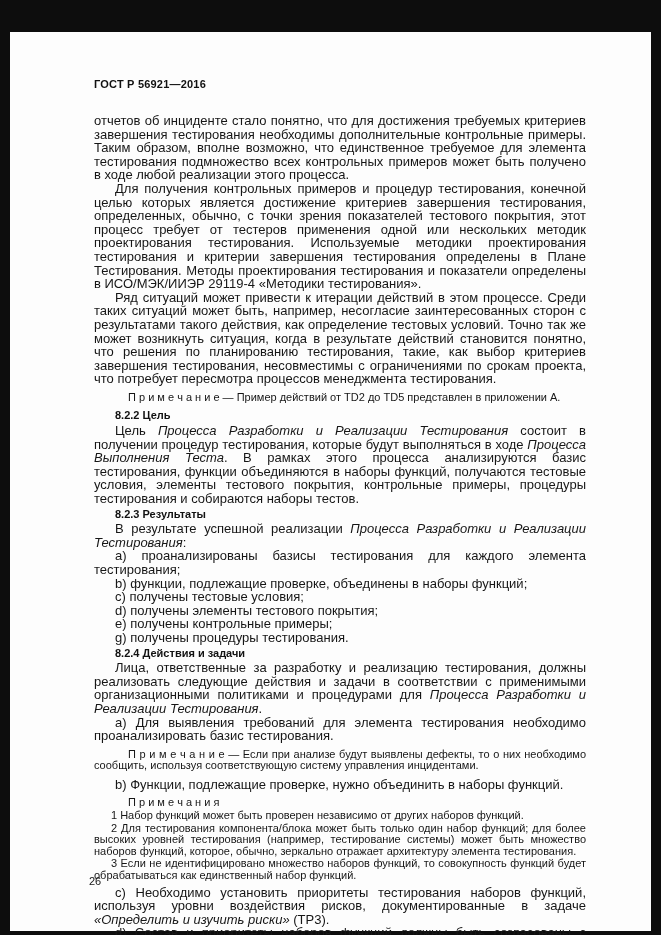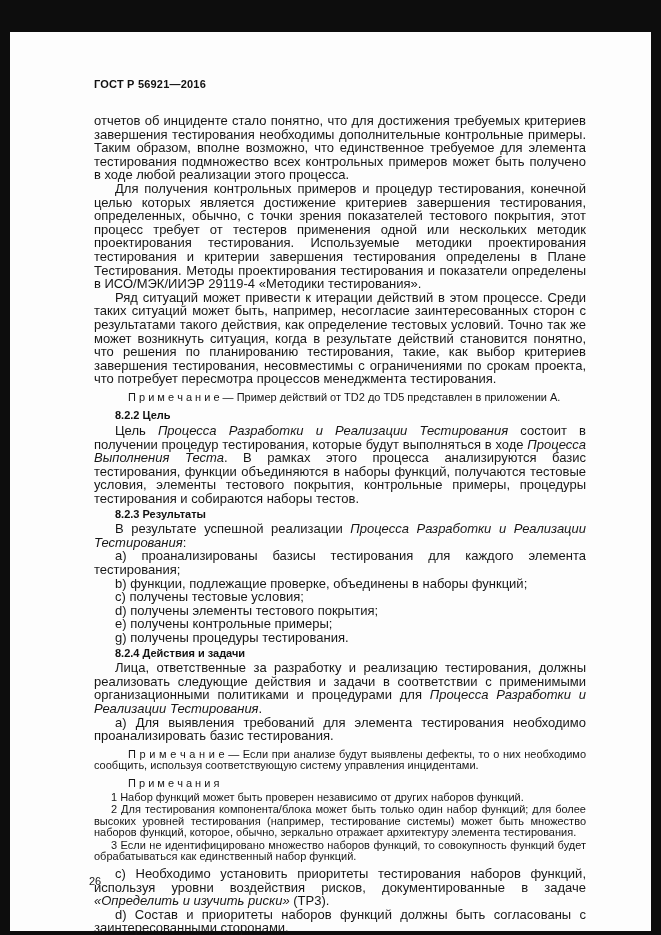--- a/index.html
+++ b/index.html
@@ -88,20 +88,21 @@
     <p class="para item">e) получены контрольные примеры;</p>
     <p class="para item">g) получены процедуры тестирования.</p>
 
     <p class="heading">8.2.4 Действия и задачи</p>
     <p class="para"><span>Лица, ответственные за разработку и реализацию тестирования, должны реализовать следующие действия и задачи в соответствии с применимыми организационными политиками и процедурами для </span><span class="it">Процесса Разработки и Реализации Тестирования</span><span>.</span></p>
 
     <p class="para">a) Для выявления требований для элемента тестирования необходимо проанализировать базис тестирования.</p>
 
     <p class="note single">П р и м е ч а н и е  — Если при анализе будут выявлены дефекты, то о них необходимо сообщить, используя соответствующую систему управления инцидентами.</p>
 
+    <p class="para">b) Функции, подлежащие проверке, нужно объединить в наборы функций.</p>
 
     <div class="notes-block">
       <p class="note nh">П р и м е ч а н и я</p>
       <p class="note num">1 Набор функций может быть проверен независимо от других наборов функций.</p>
       <p class="note num">2 Для тестирования компонента/блока может быть только один набор функций; для более высоких уровней тестирования (например, тестирование системы) может быть множество наборов функций, которое, обычно, зеркально отражает архитектуру элемента тестирования.</p>
       <p class="note num">3 Если не идентифицировано множество наборов функций, то совокупность функций будет обрабатываться как единственный набор функций.</p>
     </div>
 
     <p class="para"><span>c) Необходимо установить приоритеты тестирования наборов функций, используя уровни воздействия рисков, документированные в задаче </span><span class="it">«Определить и изучить риски»</span><span> (TP3).</span></p>
     <p class="para">d) Состав и приоритеты наборов функций должны быть согласованы с заинтересованными сторонами.</p>

